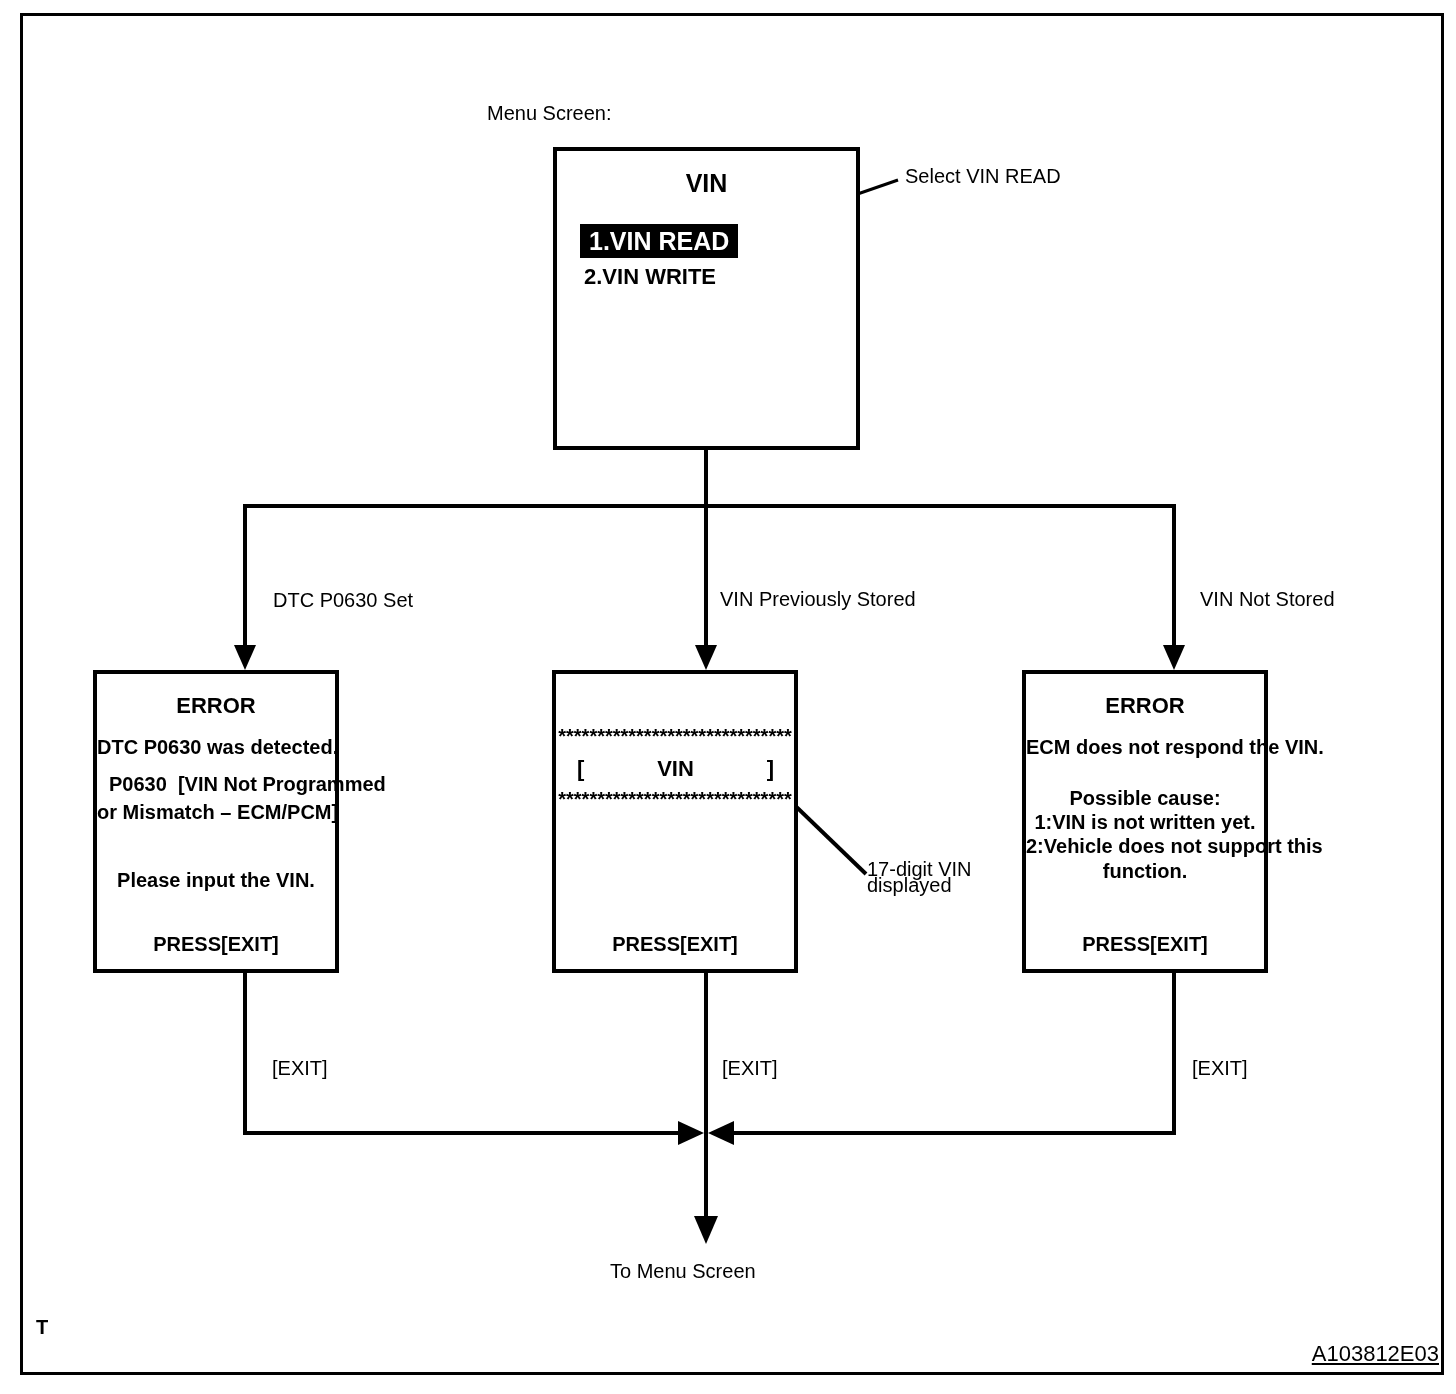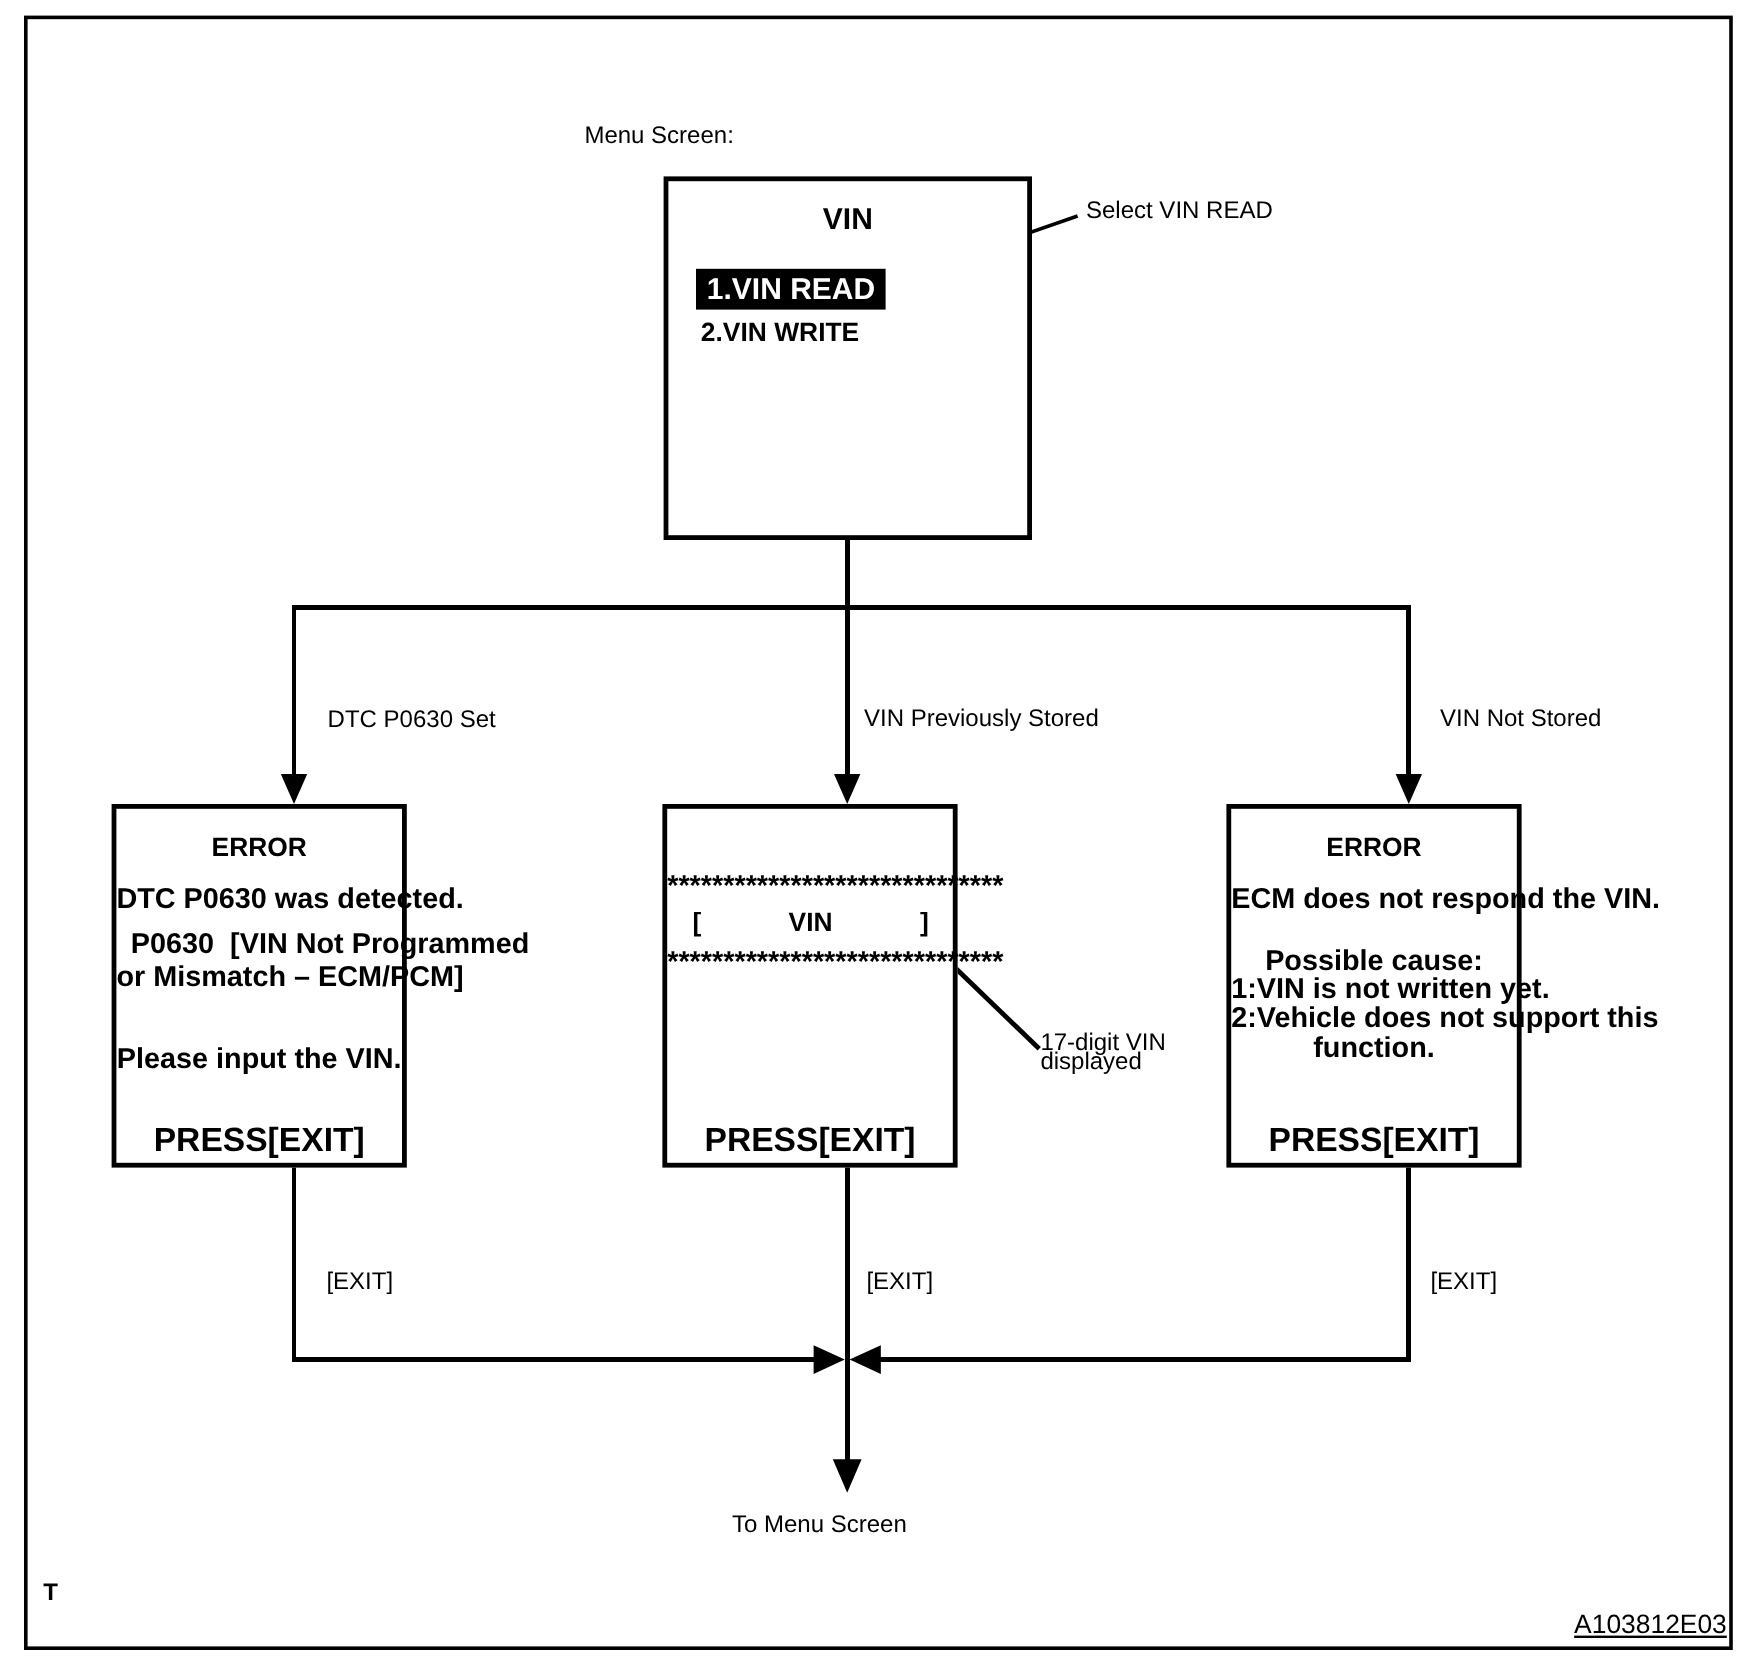--- a/index.html
+++ b/index.html
@@ -22,24 +22,24 @@
   .label { position:absolute; font-size:20px; line-height:1.1; white-space:pre; color:var(--ink); }
   .small-code { position:absolute; font-size:22px;text-decoration:underline; }
   .corner-letter { position:absolute; font-size:20px; font-weight:bold; }
 
   .screen-box {
     position:absolute; width:246px; height:303px;
     border:4px solid var(--ink); background:var(--bg);
   }
   .screen-box .ln {
     position:absolute; left:0; width:100%; text-align:center;
-    font-weight:bold; font-size:24px; line-height:1.25; white-space:pre;
+    font-weight:bold; font-size:20px; line-height:1.25; white-space:pre;
   }
   .screen-box .ttl { font-size:22px; }
-  .screen-box .ftr { font-size:28px; }
+  .screen-box .ftr { font-size:20px; }
 
   #menu-box { position:absolute; left:553px; top:147px; width:307px; height:303px;
     border:4px solid var(--ink); background:var(--bg); }
   #menu-box .menu-title {
     position:absolute; left:0; top:18px; width:100%; text-align:center;
     font-weight:bold; font-size:25px;
   }
   #menu-item-read {
     position:absolute; left:23px; top:73px; width:158px; height:34px;
     background:var(--hl-bg); color:var(--hl-text);

